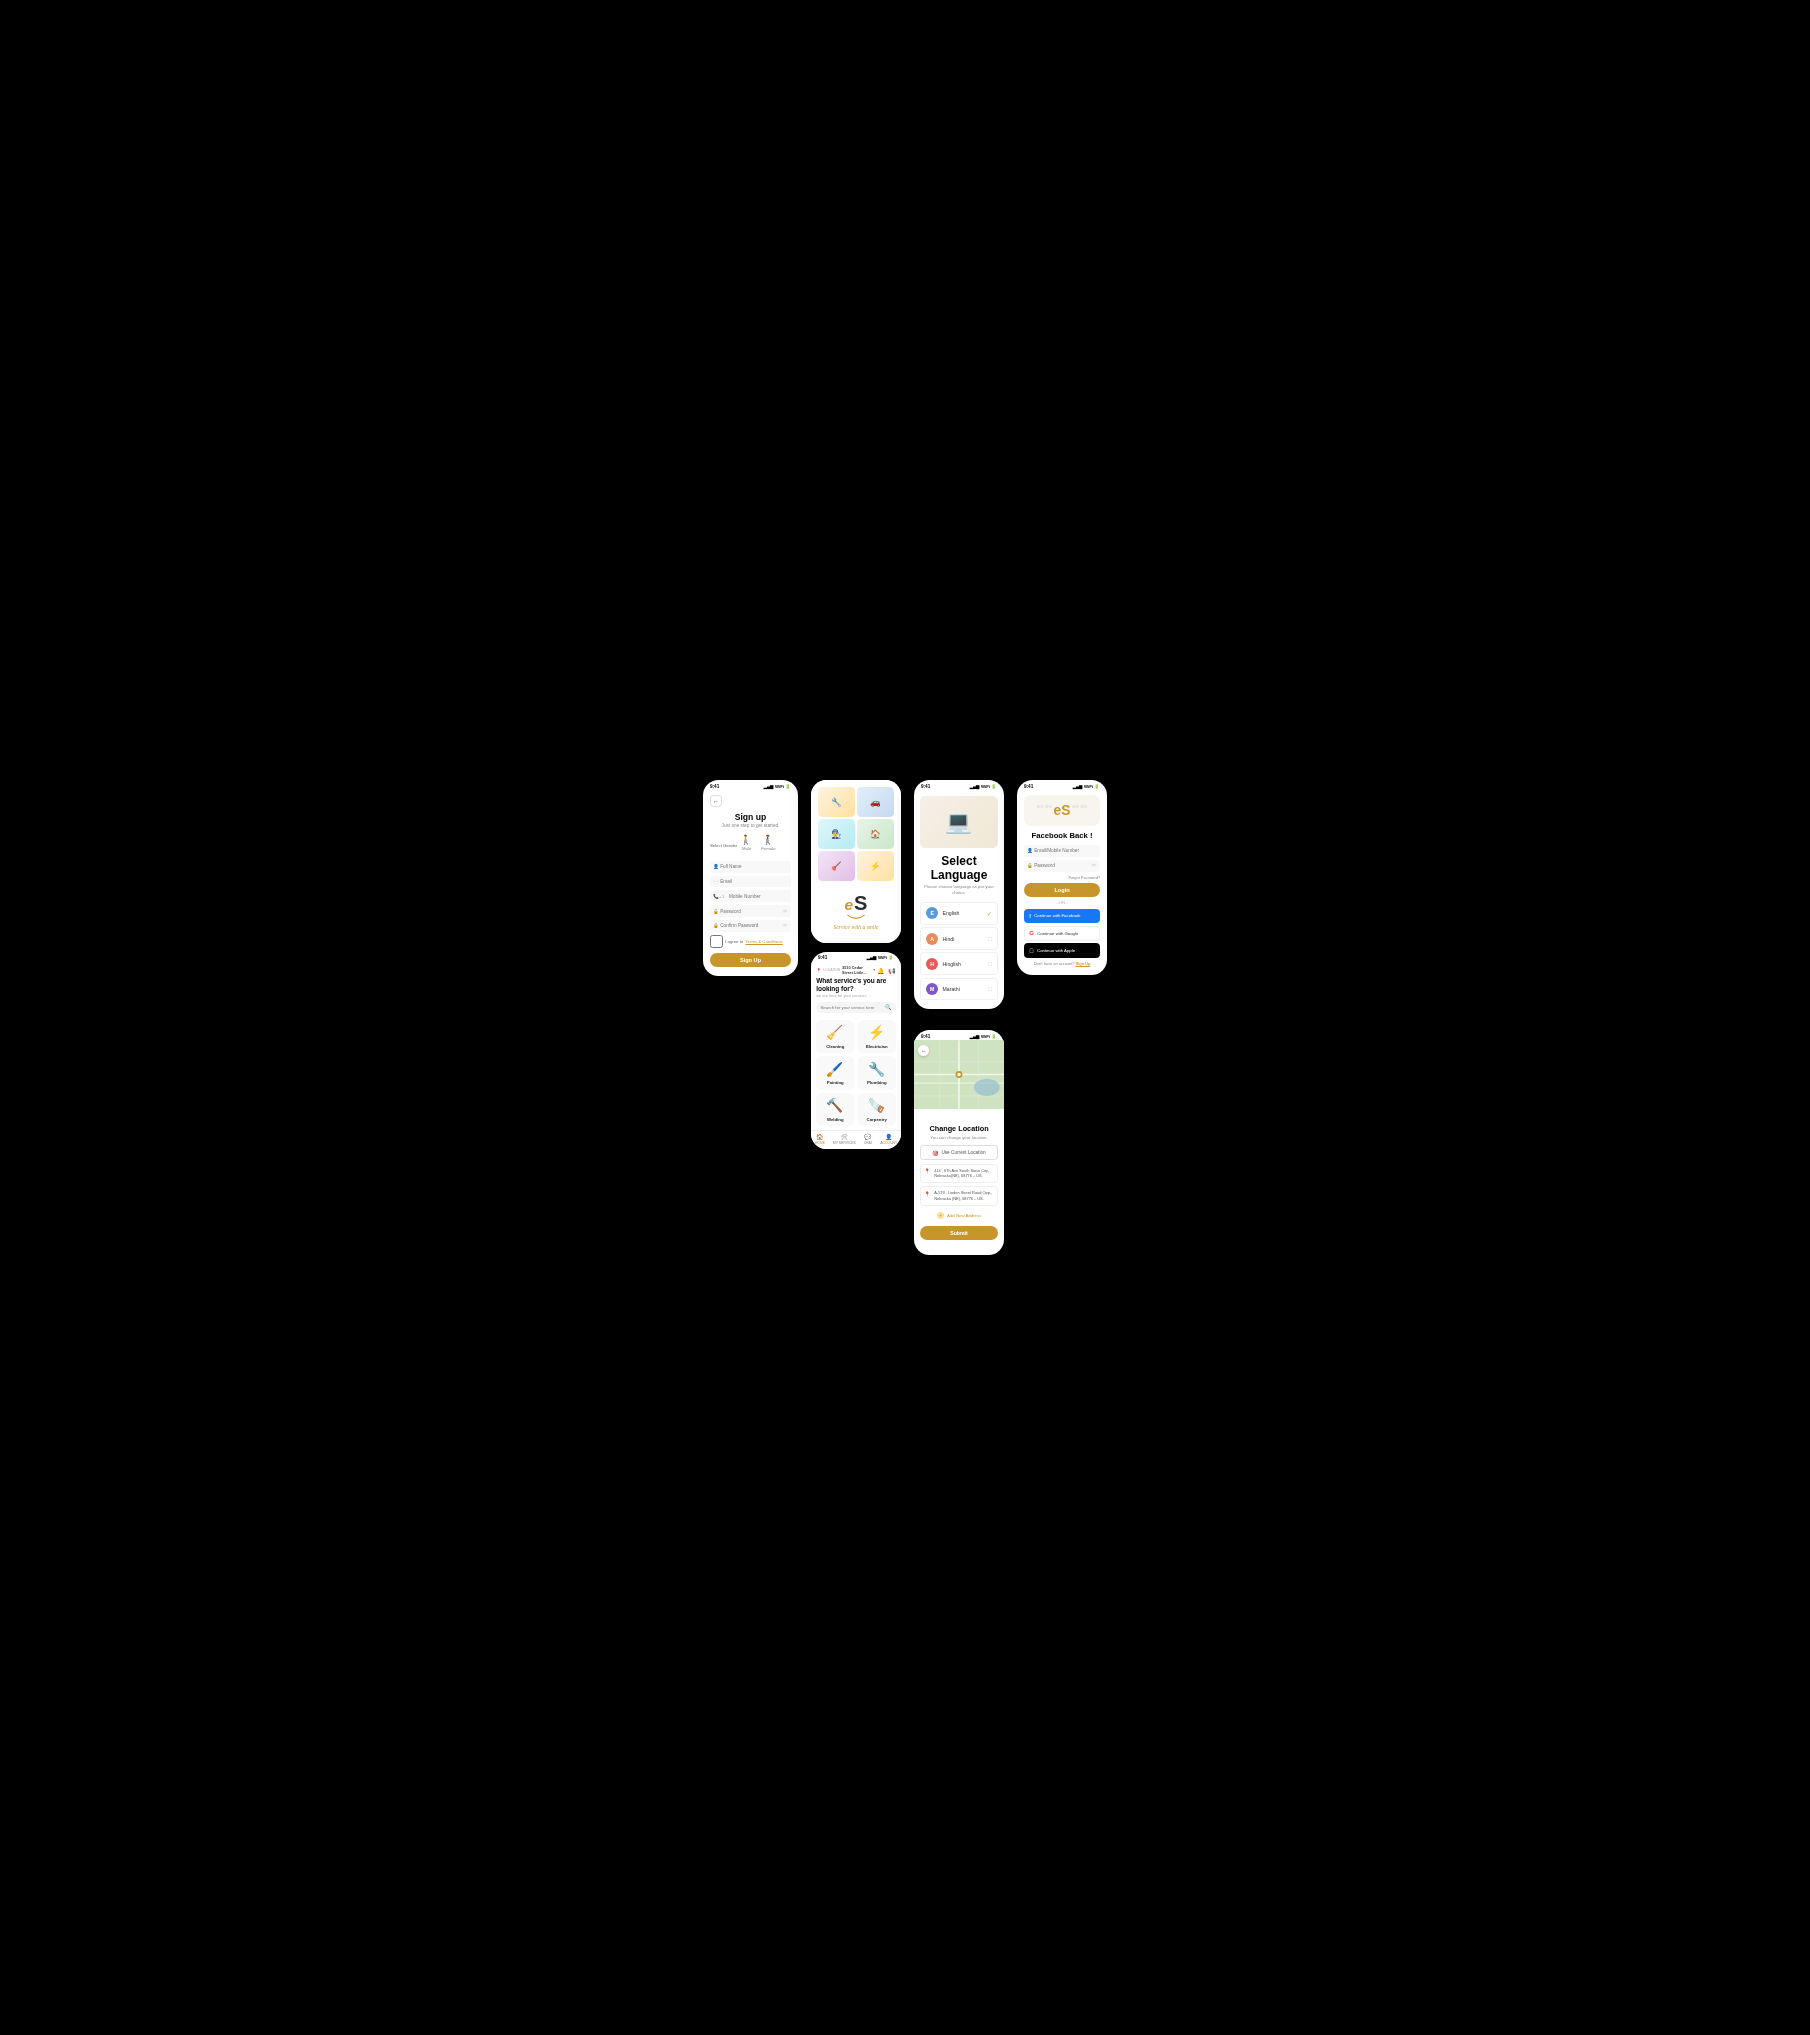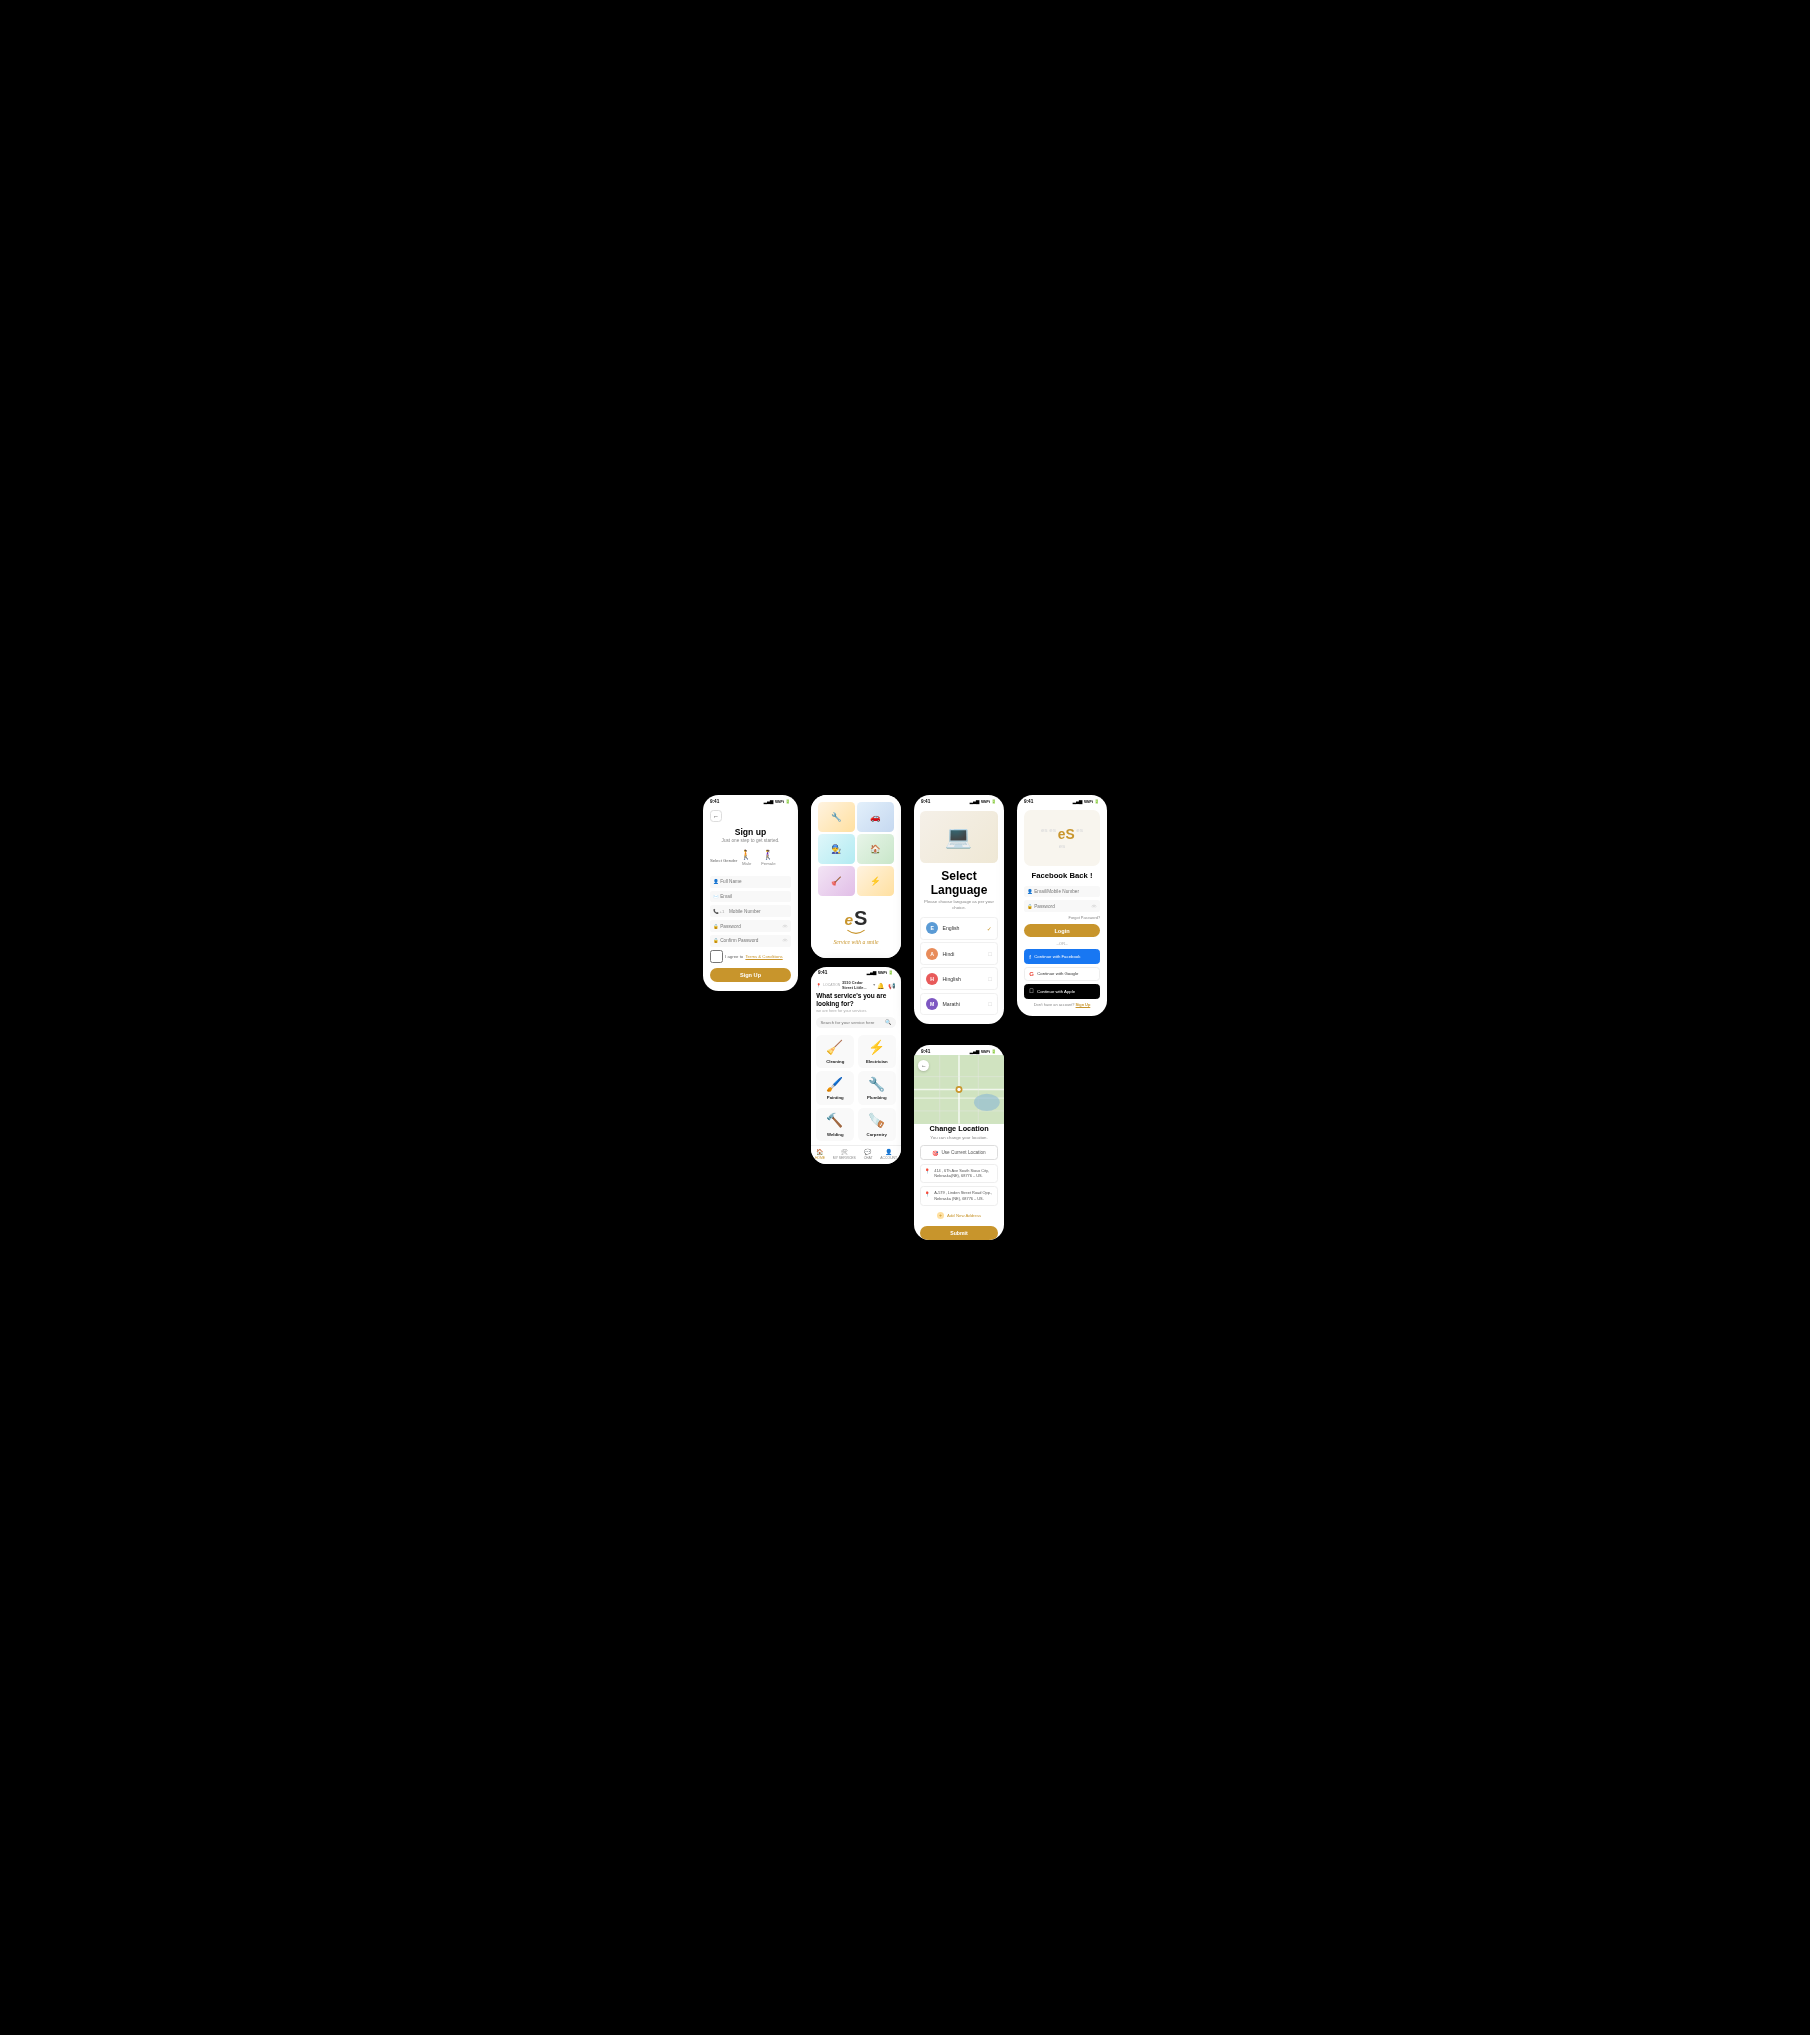--- a/index.html
+++ b/index.html
@@ -222,21 +222,21 @@
     .back-btn-map {
       position: absolute;
       top: 4.3px; left: 4.3px;
       width: 11.2px; height: 11.2px;
       background: #fff;
       border-radius: 50%;
       display: flex; align-items: center; justify-content: center;
       font-size: 5.2px; z-index: 10; cursor: pointer;
       box-shadow: 0 0.9px 2.6px rgba(0,0,0,0.2);
     }
-    .location-content { padding: 0 6px; }
+    .location-content { padding: 15px 6px; }
     .location-title { font-size: 7.3px; font-weight: 800; text-align: center; margin-bottom: 1.7px; }
     .location-subtitle { font-size: 4.3px; color: #888; text-align: center; margin-bottom: 5.2px; }
     .use-location-btn {
       display: flex;
       align-items: center;
       justify-content: center;
       gap: 2.6px;
       border: 0.4px solid #ddd;
       border-radius: 3.4px;
       padding: 3.4px;
@@ -281,21 +281,21 @@
       font-weight: 600;
       cursor: pointer;
     }
 
     
     .screen-login { width: 90px; }
     .screen-login .phone-content { padding: 4.3px 6.9px 8.6px; }
     .login-logo-bg {
       background: #f8f5ee;
       border-radius: 6.9px;
-      padding: 17px;
+      padding: 8px;
       display: flex;
       align-items: flex-start;
       justify-content: center;
       margin-bottom: 5.2px;
       gap: 1.7px;
       flex-wrap: wrap;
     }
     .es-mini-gray { font-size: 6px; font-weight: 900; color: #ddd; }
     .es-logo-login { font-size: 13.8px; font-weight: 900; color: #c8952c; }
     .login-title { font-size: 7.7px; font-weight: 800; text-align: center; margin-bottom: 5.2px; }

